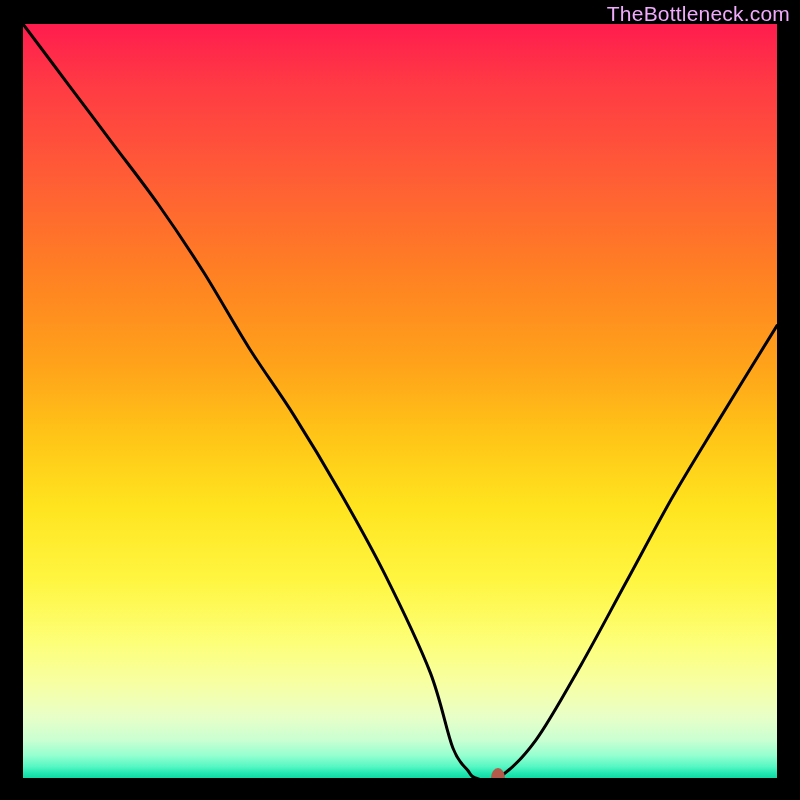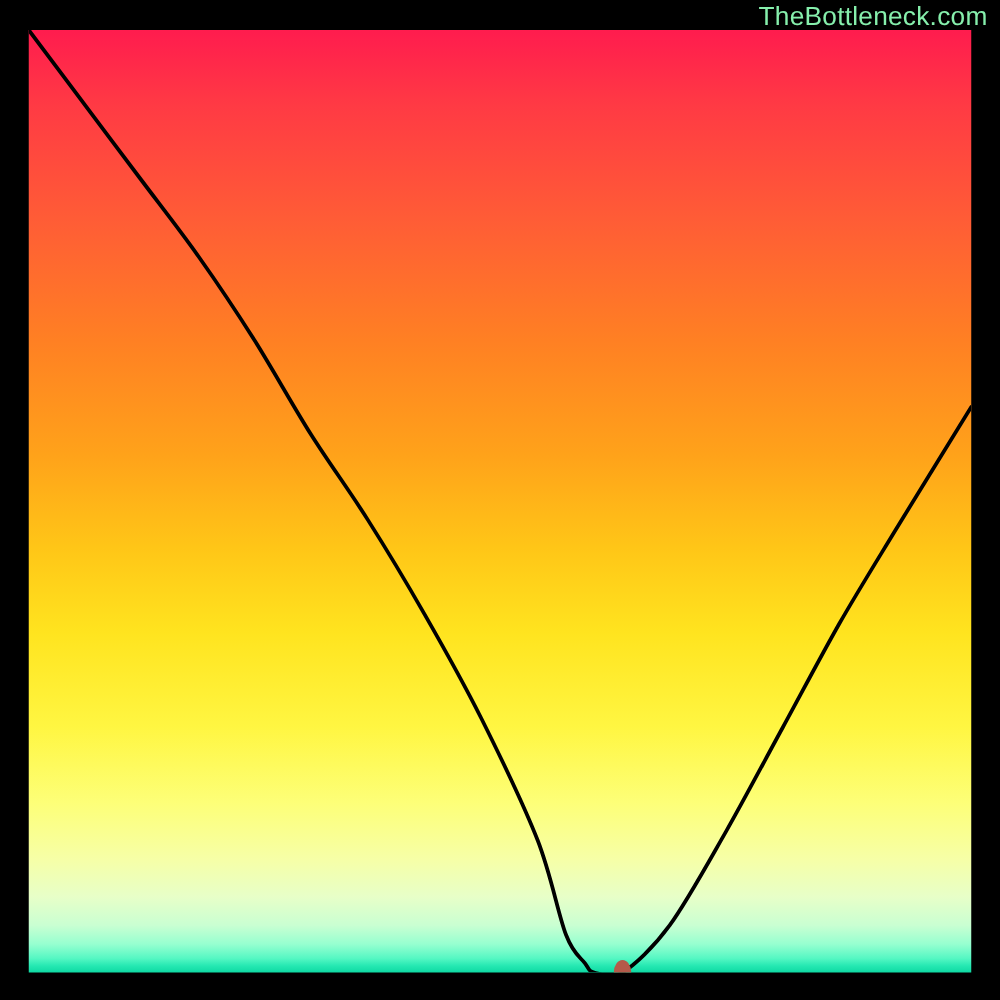--- a/index.html
+++ b/index.html
@@ -13,21 +13,21 @@
   }
   .stage {
     position: relative;
     width: 800px;
     height: 800px;
   }
   .watermark {
     position: absolute;
     top: 2px;
     right: 10px;
-    color: #86efac;
+    color: #f0abfc;
     font-size: 21px;
     font-weight: 500;
     letter-spacing: 0.2px;
     z-index: 5;
     text-align: center;
   }
   .plot-area {
     position: absolute;
     left: 23px;
     top: 24px;

